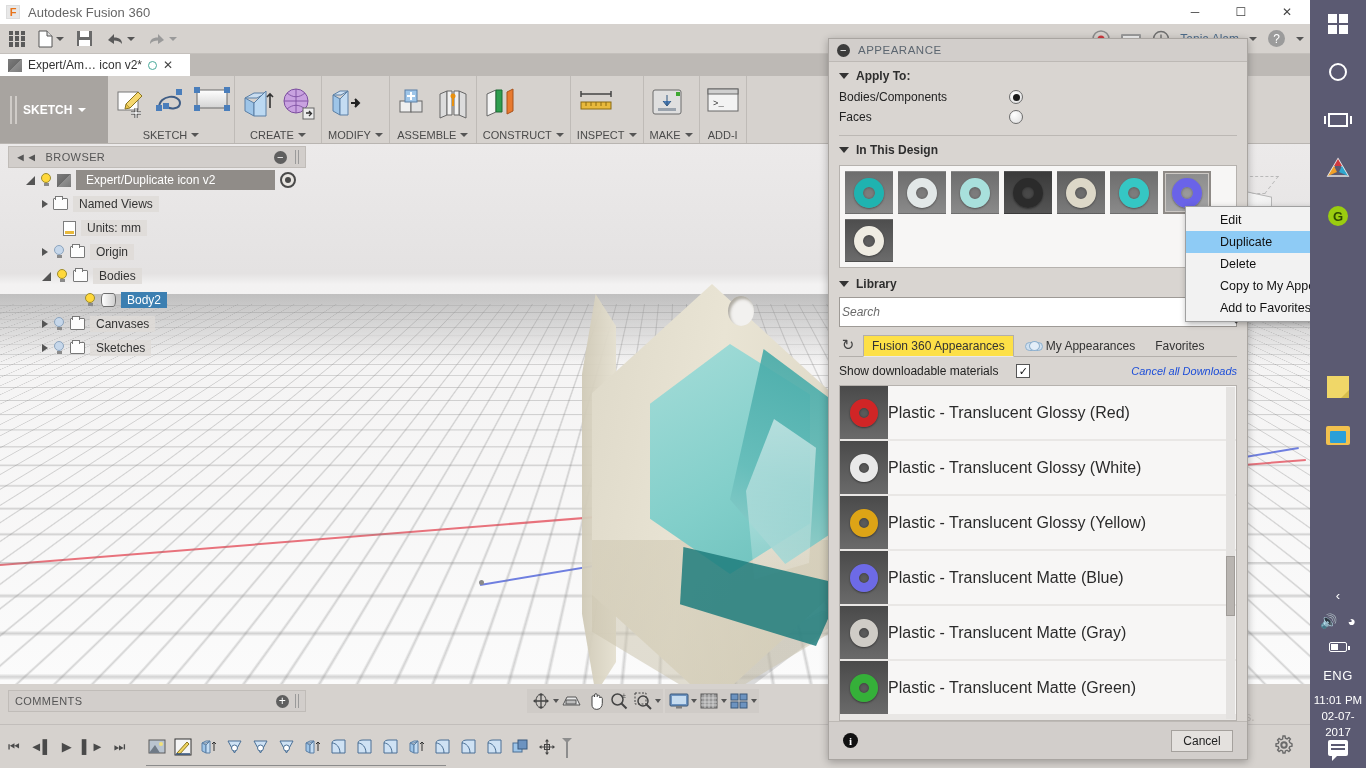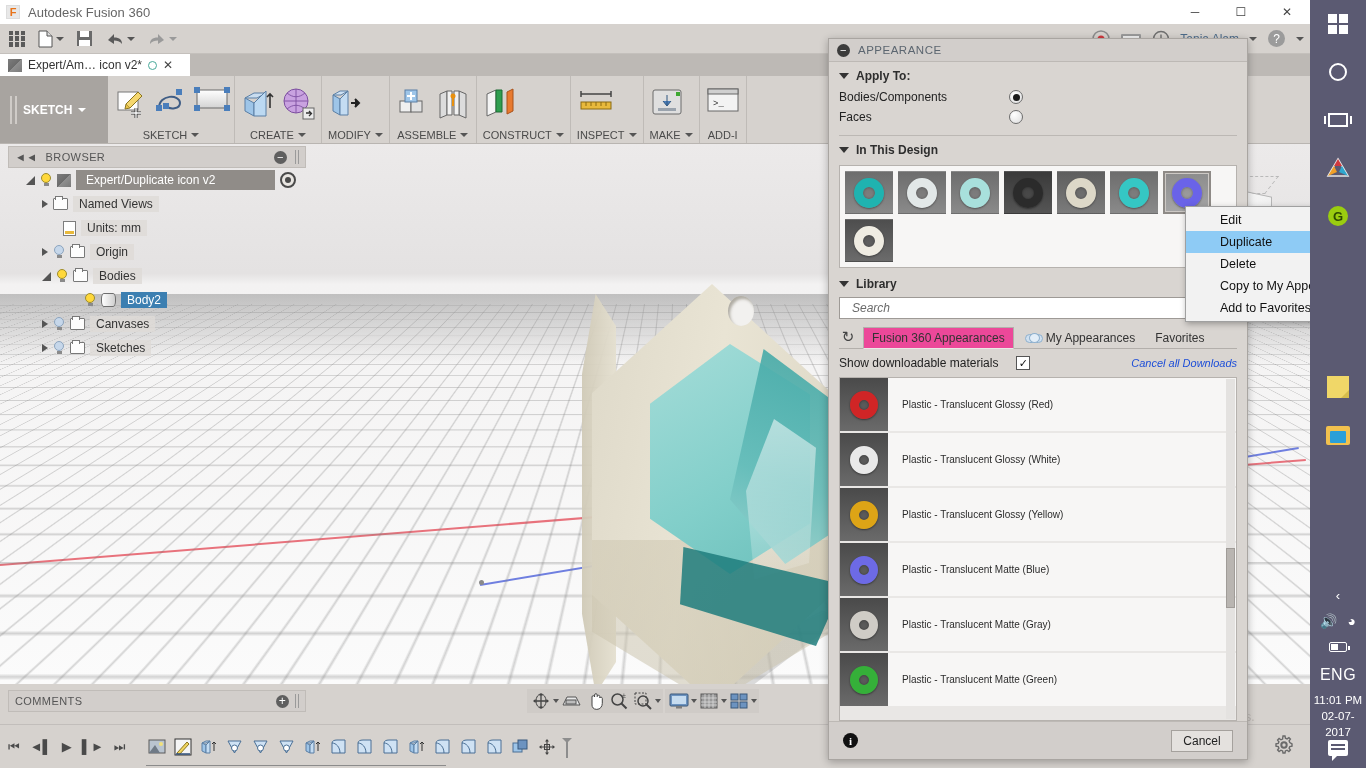--- a/index.html
+++ b/index.html
@@ -268,53 +268,53 @@
     width:100%;height:100%;
     display:flex;align-items:center;justify-content:center;
   }
   .torus .ring {
     width:30px;height:30px;border-radius:50%;
     border:9px solid var(--c,#2bb3b0);
     box-shadow: inset 0 0 3px rgba(0,0,0,.35), 0 1px 2px rgba(0,0,0,.4);
   }
   #ap-lib-hd { display:flex;align-items:center;gap:7px;padding:9px 10px 4px 10px;
     font-size:12px;font-weight:bold;color:#2e2e2e; }
-  #search-wrap { margin:2px 10px 0 10px; height:22px; background:#fff;
-    border:1px solid #9e9a96; display:flex;align-items:center;padding:0 12px; }
+  #search-wrap { margin:2px 10px 0 10px; height:30px; background:#fff;
+    border:1px solid #9e9a96; display:flex;align-items:center;padding:0 2px; }
   #search-wrap input { border:0;outline:0;flex:1;font-size:12px;
     font-family:"Liberation Sans",sans-serif; font-style:italic; color:#555; background:transparent;}
   #search-wrap input::placeholder{ color:#6a6a6a; font-style:italic; }
   .mag { width:13px;height:13px;border:1.6px solid #444;border-radius:50%;position:relative; }
   .mag:after{content:"";position:absolute;right:-5px;bottom:-4px;width:6px;height:1.6px;
     background:#444;transform:rotate(45deg);}
   #lib-tabs { display:flex; align-items:flex-end; gap:2px; margin:6px 10px 0 10px;
      border-bottom:1px solid #b3afab; height:24px; }
   .refresh-ico { width:18px;height:18px; margin-right:4px; margin-bottom:2px; color:#444;
      font-size:15px; display:flex;align-items:center;justify-content:center;}
   .lib-tab { padding:3px 8px; font-size:12px; color:#333; border:1px solid transparent;
      display:flex;align-items:center;gap:5px; margin-bottom:-1px;}
-  .lib-tab.active { background:#ec4899; border:1px solid #b3afab; border-bottom-color:#ebe9e7; }
+  .lib-tab.active { background:#fde047; border:1px solid #b3afab; border-bottom-color:#ebe9e7; }
   .cloud-ico { width:16px;height:10px;position:relative; }
   .cloud-ico:before{content:"";position:absolute;left:0;bottom:0;width:16px;height:7px;
      border-radius:7px;background:#cfe0f0;border:1px solid #8fb0cd;}
   .cloud-ico:after{content:"";position:absolute;left:4px;top:0;width:9px;height:8px;
      border-radius:50%;background:#e3eef8;border:1px solid #8fb0cd;}
   #dl-row { display:flex;align-items:center;padding:7px 10px 5px 10px;font-size:12px;color:#222;}
   .chk { width:14px;height:14px;border:1px solid #555;background:#fff;margin-left:18px;
     display:flex;align-items:center;justify-content:center;font-size:11px;color:#111; }
   #dl-cancel { margin-left:auto; color:#1d4ed8; font-size:11px;font-style:italic; }
   #mat-list { flex:1; margin:2px 10px 0 10px; background:#e9e7e5; border:1px solid #b6b2ae;
      overflow:hidden; position:relative; }
   .mat-row { height:53px; background:#f7f6f5; display:flex;align-items:center;
      margin-bottom:2px; }
   .mat-thumb { width:48px;height:53px; display:flex;align-items:center;justify-content:center;
      background:linear-gradient(#4a4a4a,#6a6a6a); }
   .mat-thumb .ring { width:28px;height:28px;border-radius:50%;border:9px solid var(--c,#ccc);
      box-shadow: inset 0 0 3px rgba(0,0,0,.4), 0 1px 2px rgba(0,0,0,.45); }
-  .mat-name { padding-left:14px; font-size:10px; color:#2b2b2b; }
+  .mat-name { font-size:16px; color:#2b2b2b; }
   #mat-scroll { position:absolute; right:1px; top:1px; width:9px; bottom:1px; background:#e4e2e0; }
   #mat-thumbp { position:absolute; right:1px; width:9px; background:#b9b5b1; border:1px solid #a09c98;}
   #ap-footer { height:38px; background:#d2cecb; border-top:1px solid #bdb9b5;
      display:flex;align-items:center;padding:0 14px; }
   .info-ico { width:15px;height:15px;border-radius:50%;background:#111;color:#fff;
     font-size:11px;font-weight:bold;display:flex;align-items:center;justify-content:center;
     font-family:"Liberation Serif",serif; }
   #close-btn { margin-left:auto; width:62px;height:22px;background:#e4e1de;
     border:1px solid #a5a19d; font-size:12px; color:#222;
     display:flex;align-items:center;justify-content:center; }
@@ -357,21 +357,21 @@
     border-bottom:8px solid #d6bd4c;}
   .expl-ico{ width:24px;height:19px;background:#f2c14e;border-radius:2px;position:relative;}
   .expl-ico:after{content:"";position:absolute;left:4px;top:5px;width:16px;height:12px;
     background:#2a9fd8;border-radius:1px;}
   .chev-up{ color:#fff;font-size:13px; }
   .spk{ color:#fff;font-size:14px; }
   .wifi{ color:#fff;font-size:14px; }
   .batt{ width:18px;height:10px;border:1.5px solid #fff;border-radius:2px;position:relative;}
   .batt:before{content:"";position:absolute;left:1px;top:1px;width:7px;bottom:1px;background:#fff;}
   .batt:after{content:"";position:absolute;right:-4px;top:2.5px;width:2px;height:4px;background:#fff;}
-  .eng{ color:#fff;font-size:16px;letter-spacing:.5px; }
+  .eng{ color:#fff;font-size:13px;letter-spacing:.5px; }
   .notif{ width:20px;height:16px;background:#fff;border-radius:2px;position:relative; }
   .notif:after{content:"";position:absolute;left:4px;bottom:-5px;border-top:6px solid #fff;
     border-right:6px solid transparent;}
   .notif i{position:absolute;left:3px;top:4px;right:3px;height:1.5px;background:#5b5a72;
     box-shadow:0 4px 0 #5b5a72;}
 </style>
 </head>
 <body>
 
 <div id="app-window">

